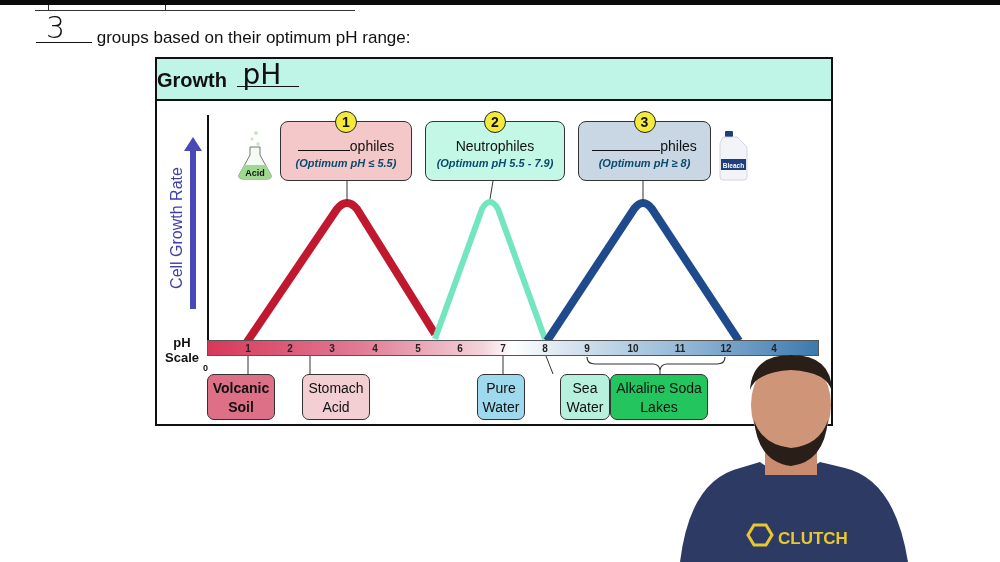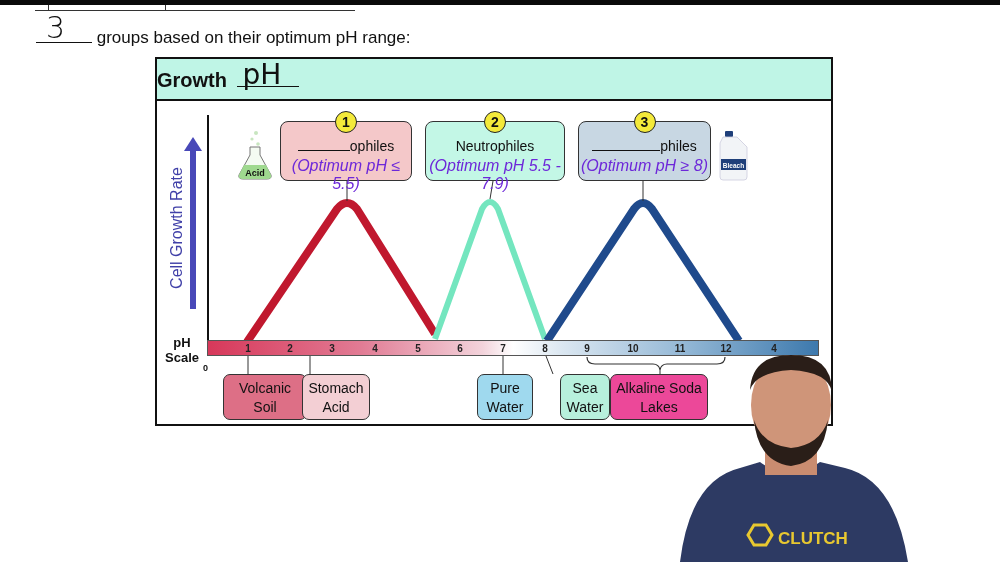--- a/index.html
+++ b/index.html
@@ -19,21 +19,21 @@
   .yarrow-shaft{position:absolute;left:33px;top:90px;width:6px;height:160px;background:#4848b8;}
   .yarrow-head{position:absolute;left:27px;top:78px;width:0;height:0;border-left:9px solid transparent;border-right:9px solid transparent;border-bottom:14px solid #4848b8;}
   .yaxis-line{position:absolute;left:50px;top:56px;width:2px;height:238px;background:#111;}
   .ph-label{position:absolute;left:8px;top:276px;font-size:13px;font-weight:bold;color:#111;text-align:center;line-height:15px;}
   .zero{position:absolute;left:46px;top:304px;font-size:9px;font-weight:bold;color:#111;}
   .scale{position:absolute;left:50px;top:281px;width:612px;height:16px;background:linear-gradient(to right,#d7385a 0%,#e17b94 25%,#f3d3db 45%,#ffffff 50%,#dbe7f1 58%,#94b8d6 78%,#3d79ad 100%);border:1px solid #555;box-sizing:border-box;}
   .scale-num{position:absolute;top:284px;font-size:10px;font-weight:bold;color:#222;width:20px;text-align:center;}
   .class-box{position:absolute;top:62px;height:60px;border:1.5px solid #333;border-radius:8px;box-sizing:border-box;text-align:center;}
   .class-name{font-size:14px;margin-top:16px;color:#111;}
   .class-name .blank{display:inline-block;border-bottom:1px solid #111;height:12px;vertical-align:baseline;}
-  .class-range{font-size:16px;font-style:italic;margin-top:3px;color:#6d28d9;}
+  .class-range{font-size:11px;font-style:italic;margin-top:3px;color:#0c4a6e;font-weight:bold;}
   .num-circle{position:absolute;top:-11px;left:50%;margin-left:-11px;width:20px;height:20px;border-radius:50%;background:#f4ea3a;border:1.5px solid #222;font-weight:bold;font-size:14px;line-height:20px;text-align:center;color:#111;}
   .ex-box{position:absolute;top:315px;height:46px;border:1.5px solid #333;border-radius:7px;box-sizing:border-box;text-align:center;font-size:14px;line-height:19px;padding-top:4px;color:#111;}
   .flask{position:absolute;left:78px;top:70px;width:40px;height:52px;}
   .bleach{position:absolute;left:558px;top:70px;width:40px;height:52px;}
   .person{position:absolute;left:670px;top:350px;width:240px;height:212px;}
 </style>
 </head>
 <body>
 
 <div class="topbar"></div>
@@ -122,37 +122,37 @@
   <div class="scale-num" style="left:251px">5</div>
   <div class="scale-num" style="left:293px">6</div>
   <div class="scale-num" style="left:336px">7</div>
   <div class="scale-num" style="left:378px">8</div>
   <div class="scale-num" style="left:420px">9</div>
   <div class="scale-num" style="left:466px">10</div>
   <div class="scale-num" style="left:513px">11</div>
   <div class="scale-num" style="left:559px">12</div>
   <div class="scale-num" style="left:607px">4</div>
 
-  <div class="ex-box" style="left:66px;width:84px;background:#dd6f86;">
+  <div class="ex-box" style="left:50px;width:68px;background:#dd6f86;font-weight:bold;">
     <div>Volcanic</div>
     <div>Soil</div>
   </div>
   <div class="ex-box" style="left:145px;width:68px;background:#f3cfd4;">
     <div>Stomach</div>
     <div>Acid</div>
   </div>
-  <div class="ex-box" style="left:320px;width:56px;background:#9fd9ee;">
+  <div class="ex-box" style="left:320px;width:48px;background:#9fd9ee;">
     <div>Pure</div>
     <div>Water</div>
   </div>
   <div class="ex-box" style="left:403px;width:50px;background:#b7f0dc;">
     <div>Sea</div>
     <div>Water</div>
   </div>
-  <div class="ex-box" style="left:453px;width:98px;background:#ec4899;">
+  <div class="ex-box" style="left:453px;width:98px;background:#22c55e;">
     <div>Alkaline Soda</div>
     <div>Lakes</div>
   </div>
 </div>
 
 <svg class="person" viewBox="0 0 240 212">
   <path d="M10 212 Q20 130 70 118 L90 112 Q120 135 150 112 L175 118 Q225 130 238 212 Z" fill="#2d3a63"></path>
   <rect x="95" y="95" width="52" height="30" fill="#c98c70"></rect>
   <ellipse cx="121" cy="55" rx="40" ry="50" fill="#cf9579"></ellipse>
   <path d="M80 40 Q82 5 121 5 Q162 5 162 42 Q158 22 121 20 Q86 22 80 40 Z" fill="#2a1e18"></path>

